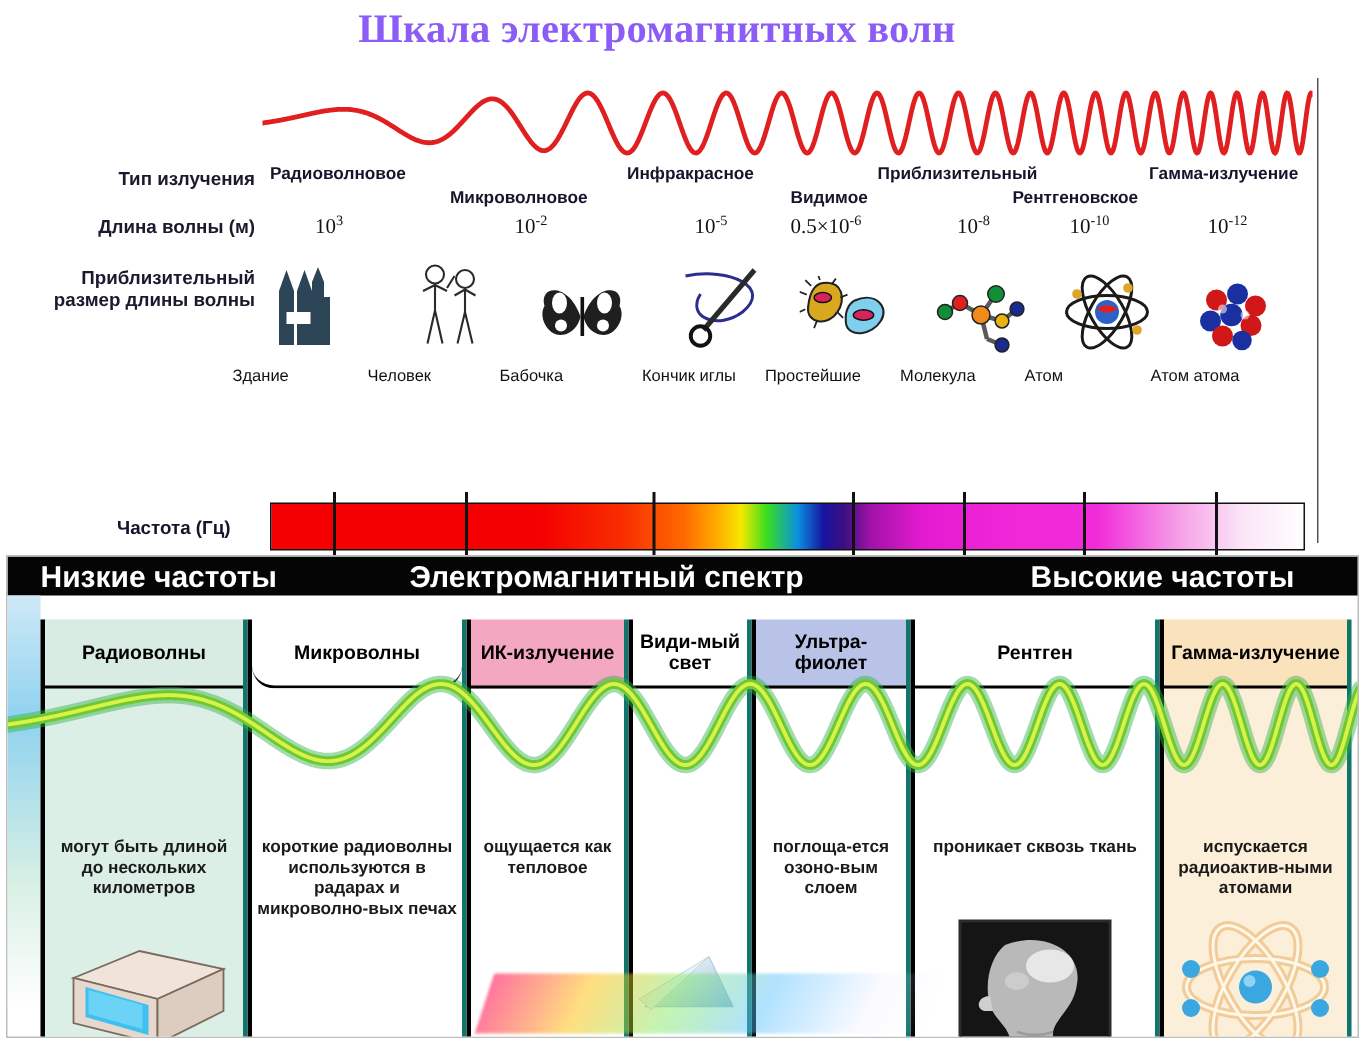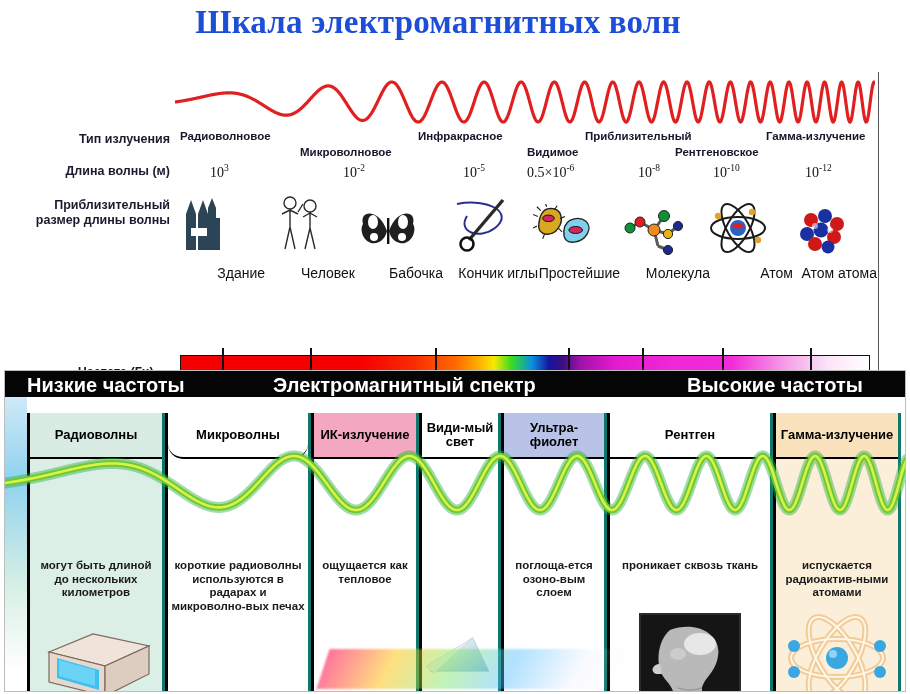--- a/index.html
+++ b/index.html
@@ -8,26 +8,26 @@
     background:#ffffff;
     font-family:"Liberation Sans", sans-serif;
     overflow:hidden;
     position:relative;
   }
   
   #title{
     position:absolute;left:0;top:4px;width:876px;
     text-align:center;
     font-family:"Liberation Serif", serif;
-    font-size:33px;font-weight:700;color:#1d4ed8;
+    font-size:27px;font-weight:700;color:#8b5cf6;
     letter-spacing:0.2px;
   }
 
   
-  #top-panel{position:absolute;left:0;top:60px;width:878px;height:320px;}
+  #top-panel{position:absolute;left:0;top:40px;width:878px;height:320px;}
 
   #wave-box{position:absolute;left:175px;top:8px;width:700px;height:62px;}
   #wave-box svg{display:block;}
 
   .rowlabel{
     position:absolute;
     font-size:12.5px;font-weight:700;color:#1a1a2e;
     text-align:right;line-height:15px;
   }
   .typelabel{
@@ -37,22 +37,22 @@
   }
   .wavelen{
     position:absolute;
     font-size:14px;color:#111;
     font-family:"Liberation Serif", serif;
     white-space:nowrap;
   }
   .wavelen sup{font-size:9.5px;}
   .sizelabel{
     position:absolute;
-    font-size:14px;color:#111;white-space:nowrap;
-    text-align:right;
+    font-size:11px;color:#111;white-space:nowrap;
+    text-align:left;
   }
   .icon-slot{position:absolute;}
 
   
   #toprule{position:absolute;left:878px;top:12px;width:1px;height:310px;background:#555;}
 
   
   #freq-label{position:absolute;left:78px;top:305px;font-size:12.5px;font-weight:700;color:#15152b;}
   #freq-bar{
     position:absolute;left:180px;top:295px;width:690px;height:32px;

